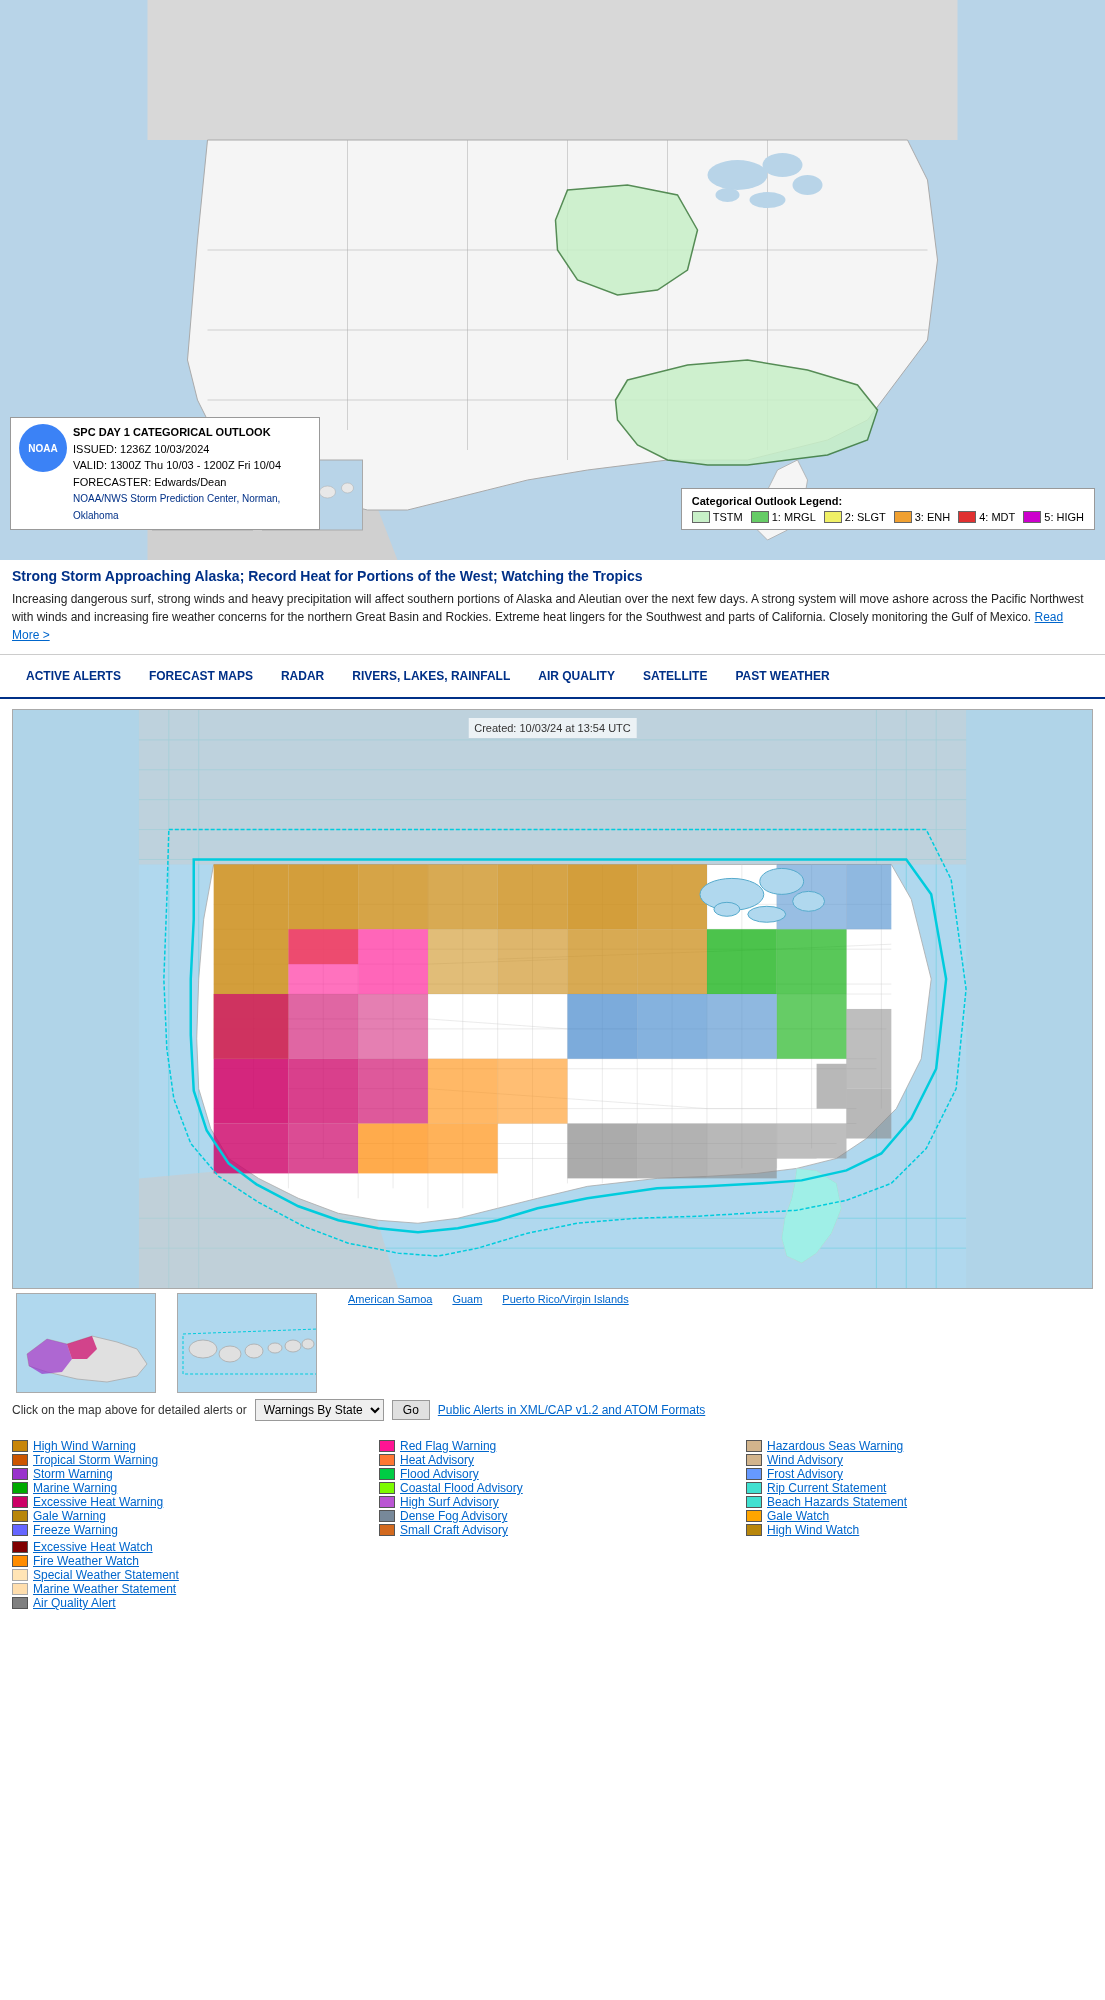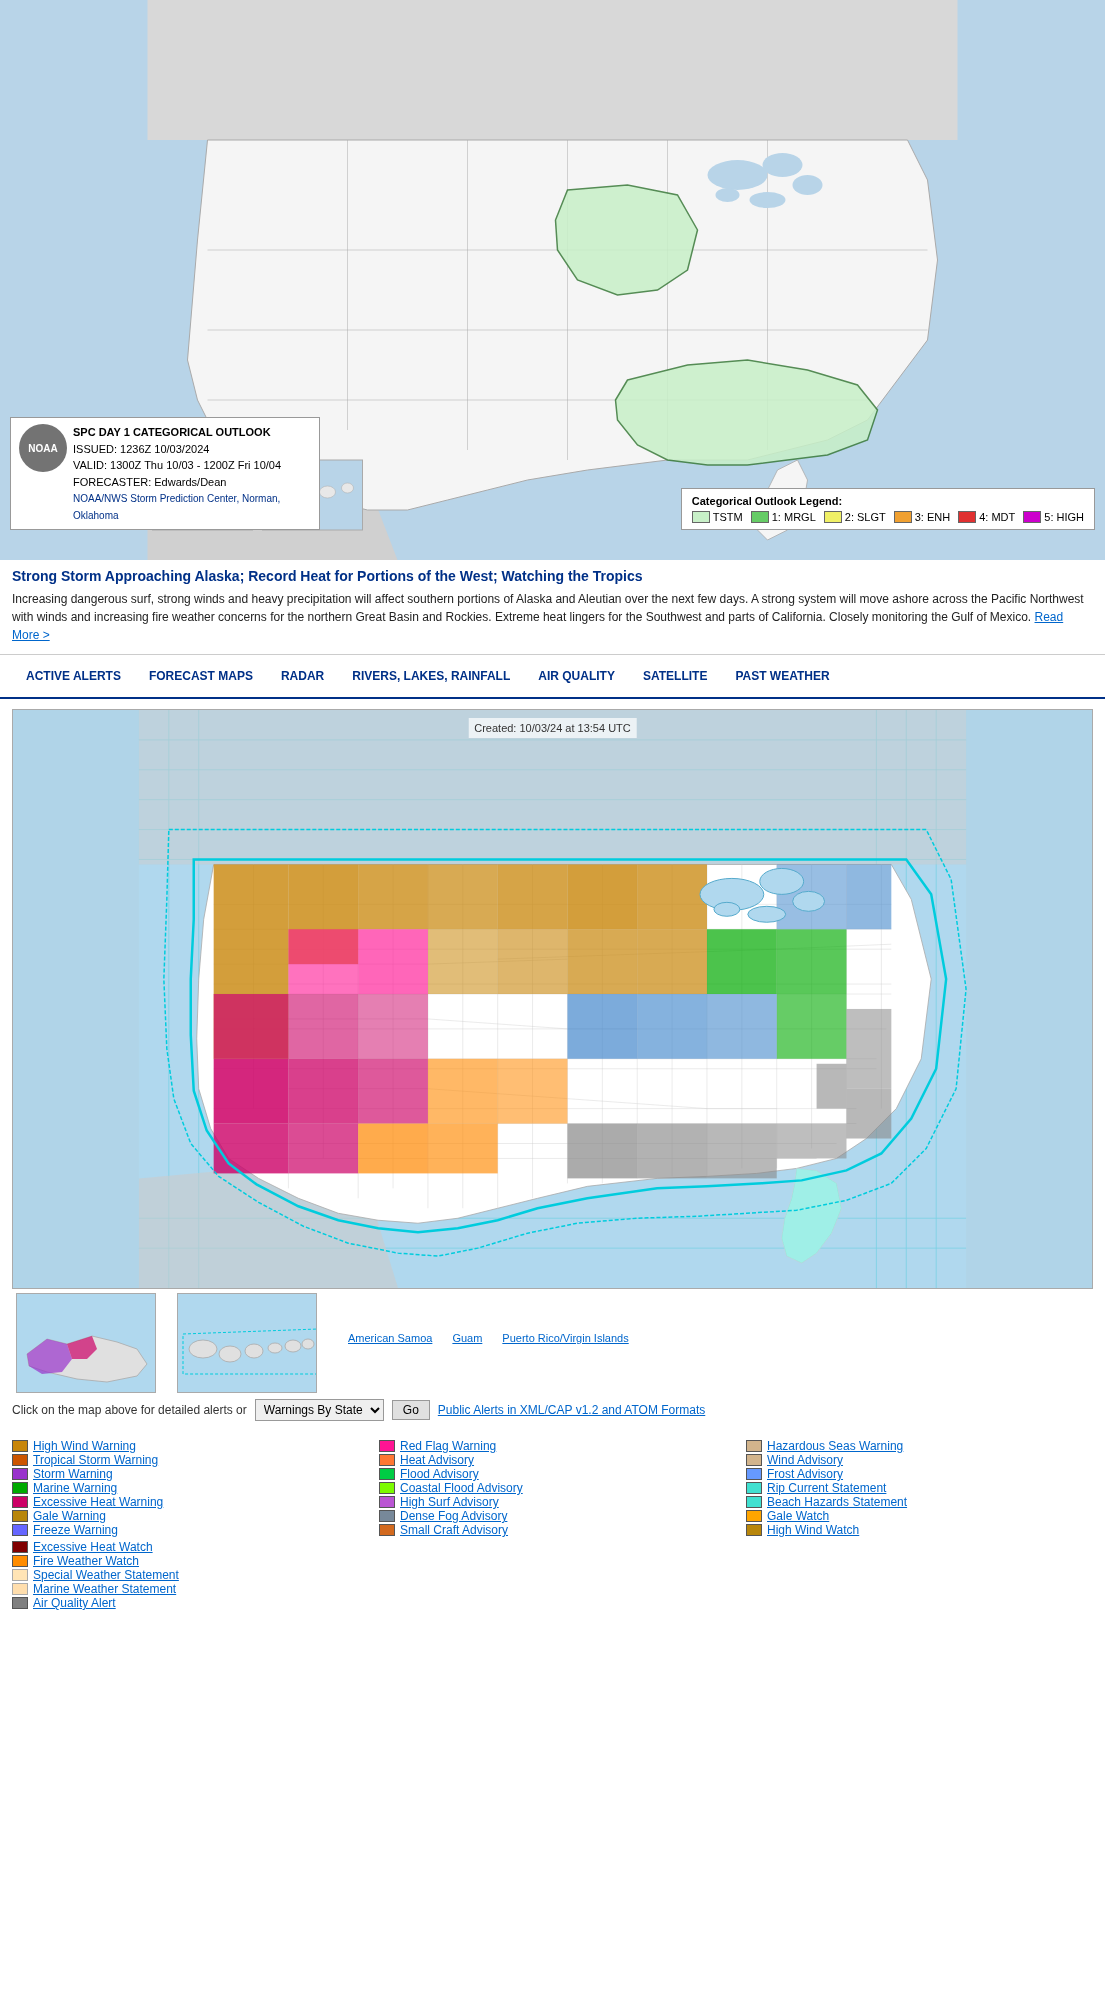--- a/index.html
+++ b/index.html
@@ -23,21 +23,21 @@
       width: 310px;
       font-size: 11px;
       display: flex;
       align-items: flex-start;
       gap: 6px;
     }
     .noaa-logo {
       width: 48px;
       height: 48px;
       flex-shrink: 0;
-      background: #737373;
+      background: #3b82f6;
       border-radius: 50%;
       display: flex;
       align-items: center;
       justify-content: center;
       color: white;
       font-weight: bold;
       font-size: 10px;
     }
     .spc-text { line-height: 1.5; }
     .spc-text .title { font-weight: bold; font-size: 11px; }
@@ -402,21 +402,21 @@
       <path d="M30,120 L790,120 L815,170 L830,280 L820,380 L790,440 L755,475 L710,492 L660,502 L610,505 L560,508 L500,510 L440,515 L390,525 L340,540 L300,548 L260,545 L210,535 L165,518 L120,494 L80,468 L52,435 L35,390 L28,340 L25,270 L28,190 Z" fill="none" stroke="#00ccdd" stroke-width="1.5" stroke-dasharray="4,2"></path>
 
       <ellipse cx="595" cy="185" rx="32" ry="16" fill="#b0d8ee" stroke="#55aacc" stroke-width="1"></ellipse>
       <ellipse cx="645" cy="172" rx="22" ry="13" fill="#b0d8ee" stroke="#55aacc" stroke-width="1"></ellipse>
       <ellipse cx="672" cy="192" rx="16" ry="10" fill="#b0d8ee" stroke="#55aacc" stroke-width="1"></ellipse>
       <ellipse cx="630" cy="205" rx="19" ry="8" fill="#b0d8ee" stroke="#55aacc" stroke-width="1"></ellipse>
       <ellipse cx="590" cy="200" rx="13" ry="7" fill="#b0d8ee" stroke="#55aacc" stroke-width="1"></ellipse>
     </svg>
   </div>
 
-  <div style="display:flex; align-items:center; margin-top:4px; gap:21px; padding: 0 4px;">
+  <div style="display:flex; align-items:flex-start; margin-top:4px; gap:21px; padding: 0 4px;">
 
     <div class="mini-map">
       <svg width="140" height="100" viewBox="0 0 140 100">
         <rect width="140" height="100" fill="#b0d8ee"></rect>
         <path d="M10,60 L30,45 L50,50 L75,42 L100,48 L120,55 L130,70 L120,82 L90,88 L60,85 L30,78 L12,72 Z" fill="#e0e0e0" stroke="#aaa" stroke-width="0.8"></path>
 
         <path d="M10,60 L30,45 L50,50 L55,65 L45,78 L25,80 L12,72 Z" fill="#9933cc" opacity="0.7"></path>
         <path d="M50,50 L75,42 L80,55 L70,65 L55,65 Z" fill="#cc0066" opacity="0.7"></path>
       </svg>
     </div>

